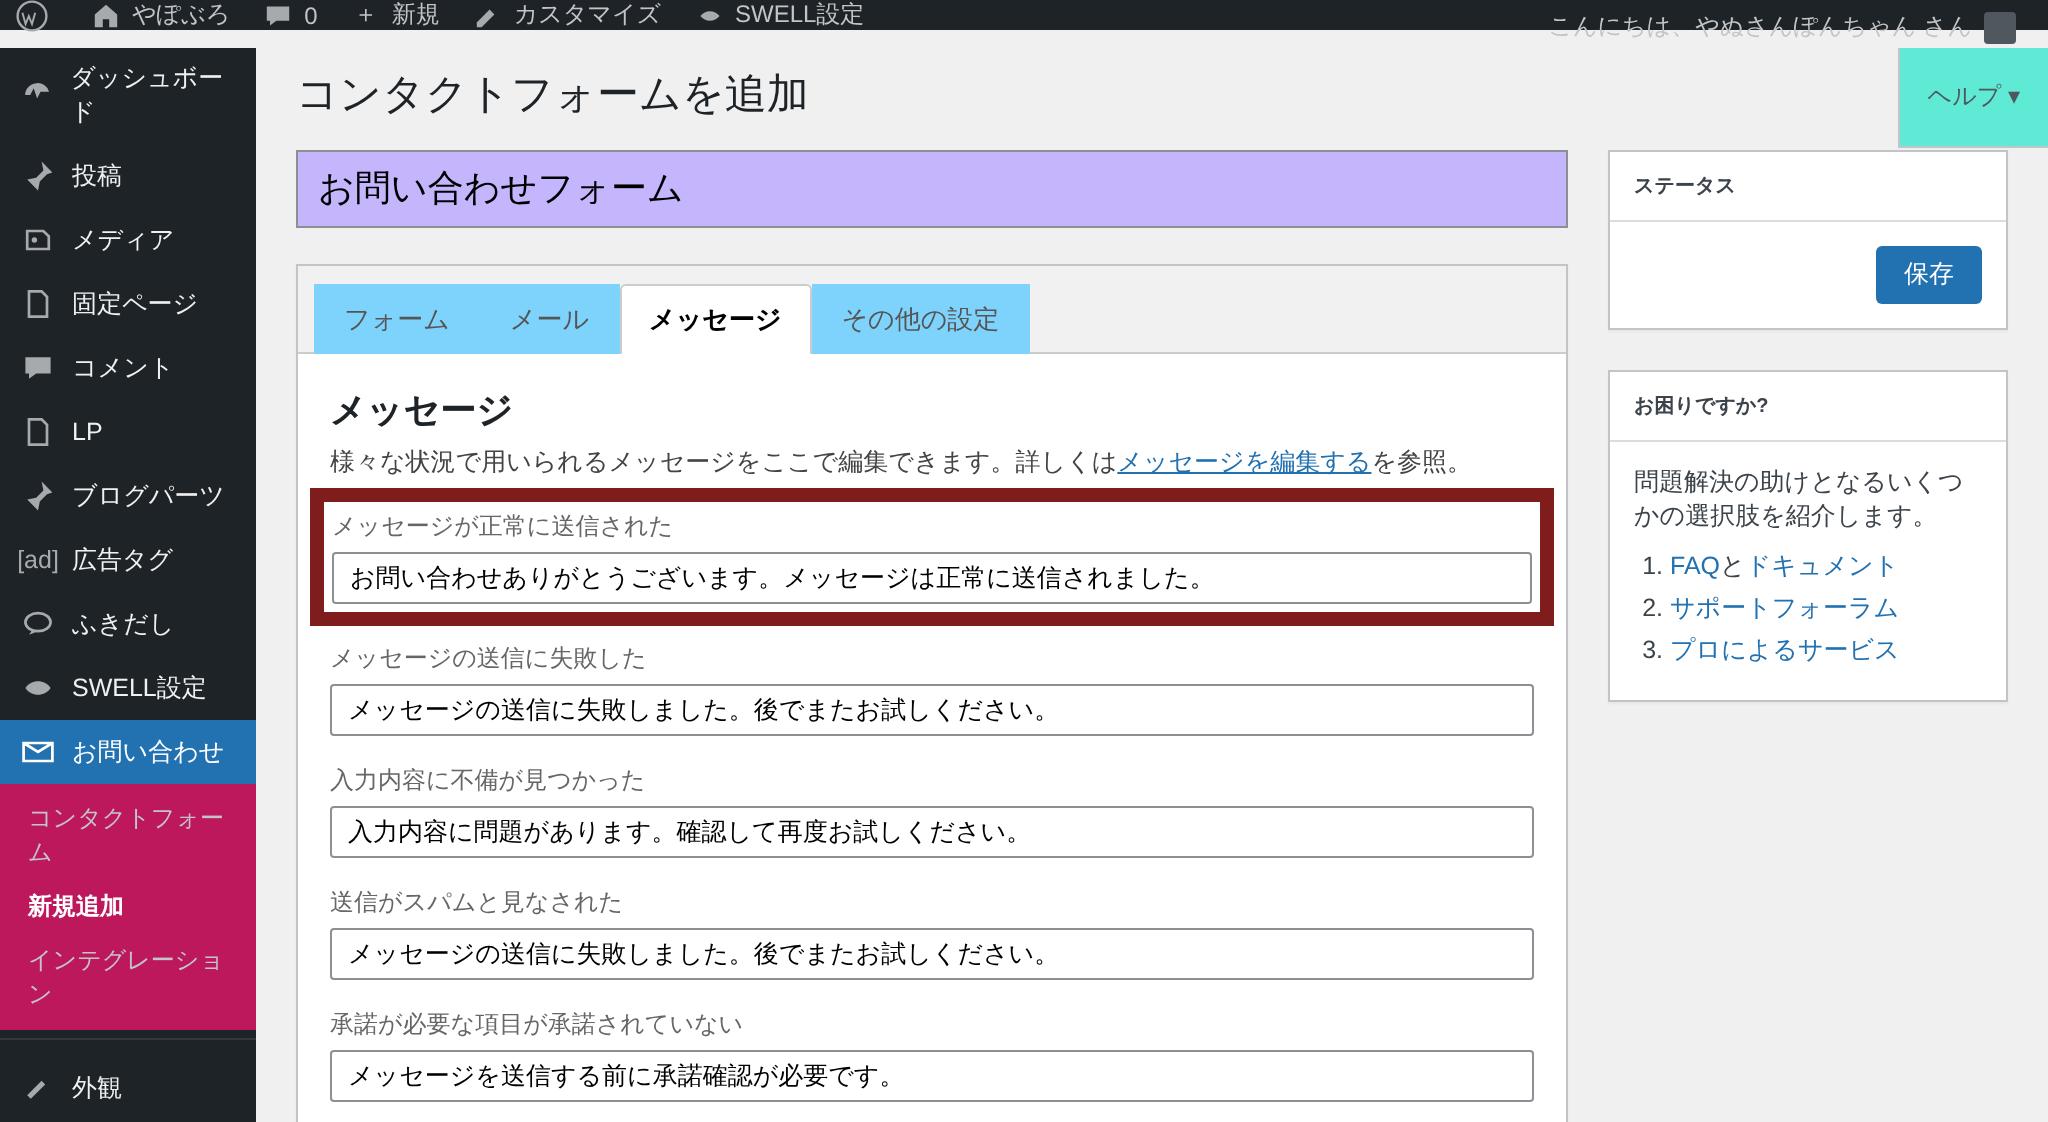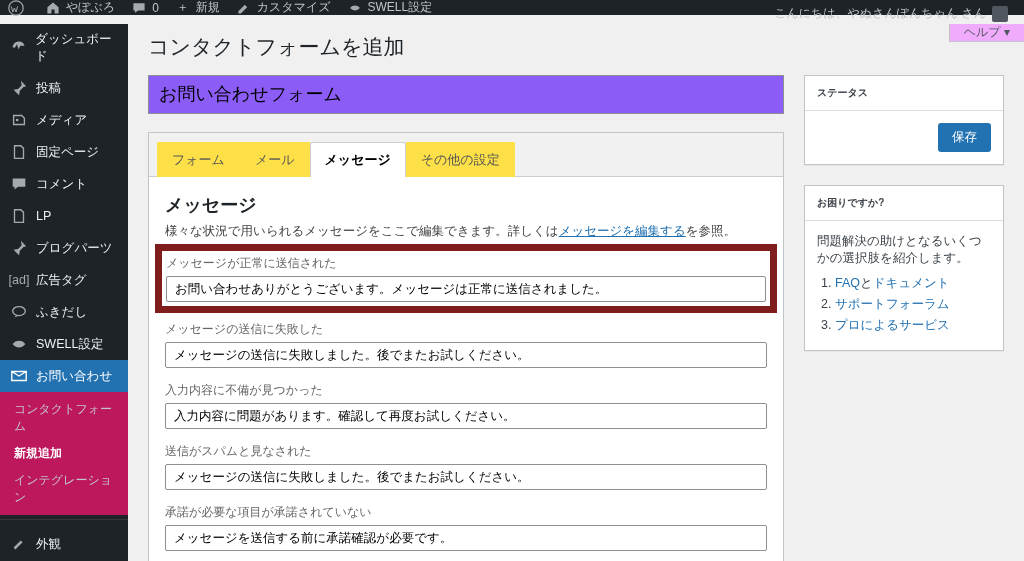--- a/index.html
+++ b/index.html
@@ -20,39 +20,39 @@
 .menu-item.current .mi-icon { fill: #fff; color: #fff; }
 .submenu { background: #be185d; padding: 4px 0; }
 .submenu .sub-item { padding: 5px 10px 5px 14px; font-size: 12px; color: #c3c4c7; cursor: pointer; }
 .submenu .sub-item.current { color: #fff; font-weight: 600; }
 .menu-sep { height: 5px; margin: 4px 0; border-top: 1px solid #32373c; }
 
 #content { margin-left: 128px; padding: 0 20px 20px 20px; }
 #titlebar { display: flex; align-items: center; padding: 18px 0 14px 0; }
 #titlebar h1 { font-size: 21px; font-weight: 400; color: #1d2327; }
 #help-tab { position: absolute; top: 24px; right: 0; }
-#help-tab .help-btn { background: #f0abfc; border: 1px solid #c3c4c7; border-top: none; border-right: none; padding: 0 14px; font-size: 12px; color: #50575e; cursor: pointer; }
+#help-tab .help-btn { background: #5eead4; border: 1px solid #c3c4c7; border-top: none; border-right: none; padding: 16px 14px; font-size: 12px; color: #50575e; cursor: pointer; }
 
 #main-wrap { display: flex; gap: 20px; }
 #main-col { flex: 1; min-width: 0; }
 #side-col { width: 200px; }
 
-#title-input { width: 100%; font-size: 18px; padding: 6px 10px; border: 1px solid #8c8f94; background: #8b5cf6; line-height: 1.4; }
+#title-input { width: 100%; font-size: 18px; padding: 6px 10px; border: 1px solid #8c8f94; background: #c4b5fd; line-height: 1.4; }
 
 .postbox { background: #fff; border: 1px solid #c3c4c7; box-shadow: 0 1px 1px rgba(0,0,0,0.04); margin-bottom: 20px; }
 .side-box { background: #fff; border: 1px solid #c3c4c7; box-shadow: 0 1px 1px rgba(0,0,0,0.04); margin-bottom: 20px; }
 .side-box h2 { font-size: 10px; padding: 10px 12px; border-bottom: 1px solid #dcdcde; font-weight: 600; }
 .side-box .inside { padding: 12px; font-size: 12.5px; }
 .save-btn { background: #2271b1; color: #fff; border: none; padding: 6px 14px; font-size: 12.5px; border-radius: 3px; cursor: pointer; float: right; }
 .side-box .inside::after { content: ""; display: block; clear: both; }
 .help-list { margin-left: 18px; margin-top: 8px; }
 .help-list li { margin-bottom: 4px; font-size: 12.5px; }
 
 .tabs-bar { background: #f1f1f1; border-bottom: 1px solid #ccc; padding: 8px 8px 0 8px; display: flex; }
-.tab { padding: 8px 14px; font-size: 13px; color: #555; background: #fde047; border: 1px solid transparent; border-bottom: none; cursor: pointer; position: relative; bottom: -1px; }
+.tab { padding: 8px 14px; font-size: 13px; color: #555; background: #7dd3fc; border: 1px solid transparent; border-bottom: none; cursor: pointer; position: relative; bottom: -1px; }
 .tab.active { background: #fff; border-color: #ccc; color: #000; font-weight: 600; border-radius: 3px 3px 0 0; }
 
 .panel-body { padding: 16px; }
 .panel-body h2.section-title { font-size: 18px; font-weight: 600; margin-bottom: 6px; color: #1d2327; }
 .lead-text { font-size: 12.5px; color: #444; margin-bottom: 14px; }
 .lead-text a { text-decoration: underline; }
 
 .fieldrow { margin-bottom: 14px; }
 .fieldrow .flabel { font-size: 12px; color: #666; margin-bottom: 4px; }
 .fieldrow input { width: 100%; padding: 5px 8px; border: 1px solid #8c8f94; font-size: 12.5px; background: #fff; border-radius: 2px; }

